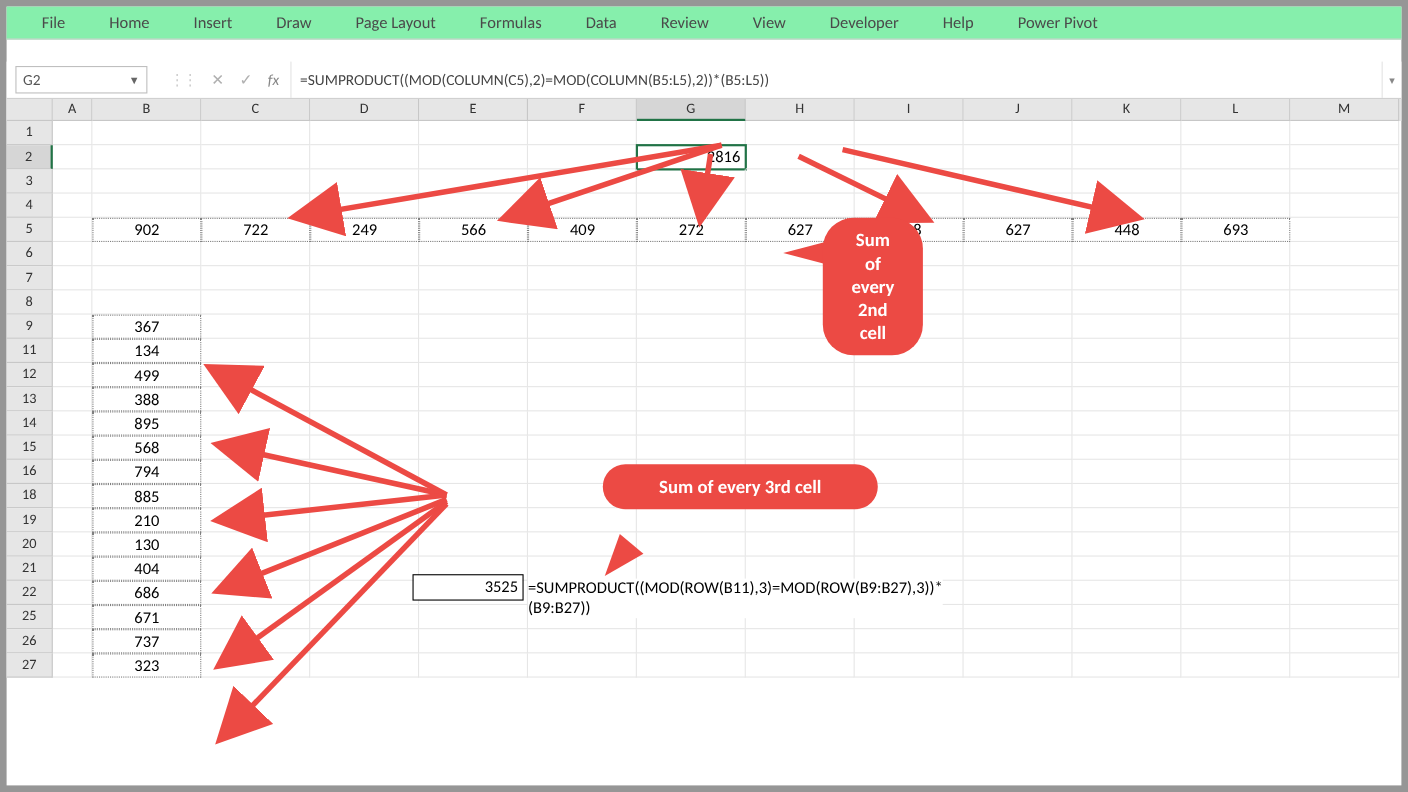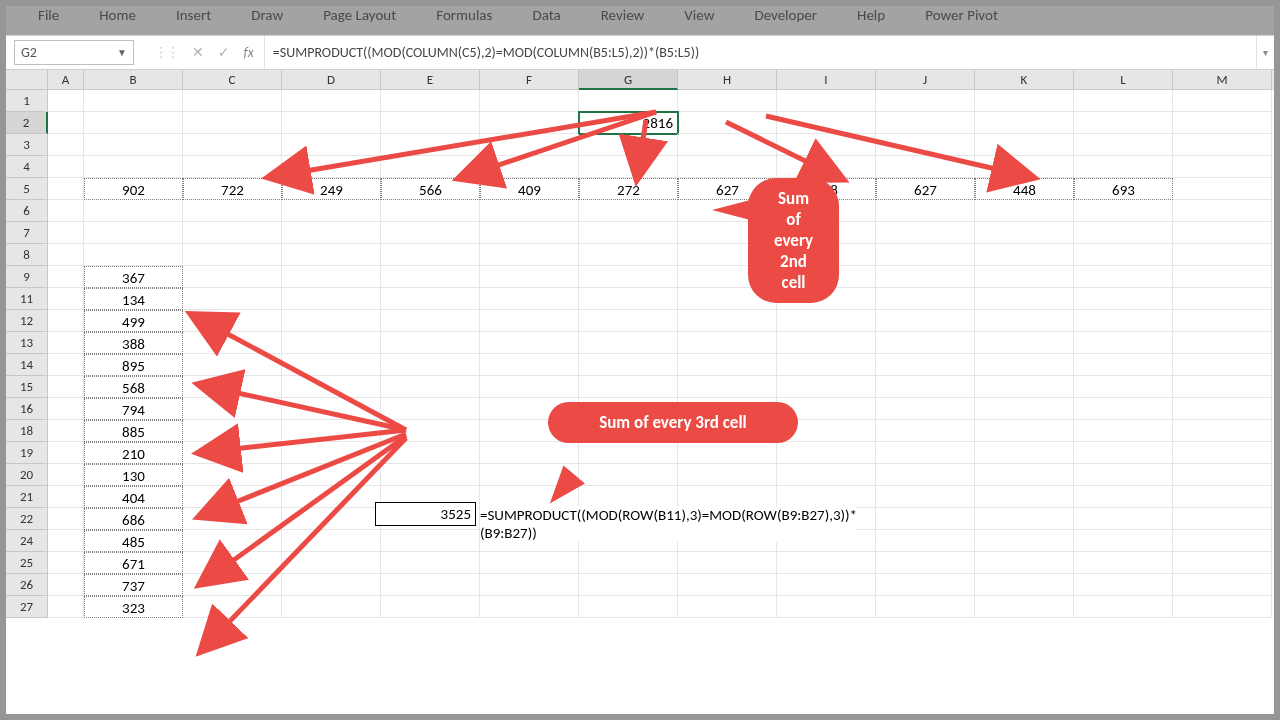--- a/index.html
+++ b/index.html
@@ -8,37 +8,39 @@
   position: relative;
   width: 1280px;
   height: 720px;
   background: #fff;
   border: 6px solid #969696;
 }
 
 
 .ribbon {
   display: flex;
-  background: #a3a3a3;
+  background: #86efac;
   height: 30px;
+  align-items: center;
   padding: 0 12px;
   gap: 0;
   border-bottom: 1px solid #d0d0d0;
   color: #4a4a4a;
   font-size: 15px;
 }
 .ribbon span { padding: 0 20px; cursor: default; }
 
 
 .fbar {
   display: flex;
   align-items: stretch;
   height: 34px;
   border-bottom: 1px solid #d0d0d0;
   background: #fff;
+  margin-top: 20px;
 }
 .namebox {
   width: 120px;
   border: 1px solid #bfbfbf;
   margin: 4px 0 4px 8px;
   display: flex;
   align-items: center;
   justify-content: space-between;
   padding: 0 6px;
   font-size: 14px;
@@ -540,36 +542,20 @@
           <div class="cell"></div>
           <div class="cell"></div>
           <div class="cell"></div>
           <div class="cell"></div>
           <div class="cell"></div>
           <div class="cell"></div>
           <div class="cell"></div>
           <div class="cell"></div>
         </div>
         <div class="row">
-          <div class="rowhdr">24</div>
-          <div class="cell colA"></div>
-          <div class="cell dot">485</div>
-          <div class="cell"></div>
-          <div class="cell"></div>
-          <div class="cell"></div>
-          <div class="cell"></div>
-          <div class="cell"></div>
-          <div class="cell"></div>
-          <div class="cell"></div>
-          <div class="cell"></div>
-          <div class="cell"></div>
-          <div class="cell"></div>
-          <div class="cell"></div>
-        </div>
-        <div class="row">
           <div class="rowhdr">25</div>
           <div class="cell colA"></div>
           <div class="cell dot">671</div>
           <div class="cell"></div>
           <div class="cell"></div>
           <div class="cell"></div>
           <div class="cell"></div>
           <div class="cell"></div>
           <div class="cell"></div>
           <div class="cell"></div>

